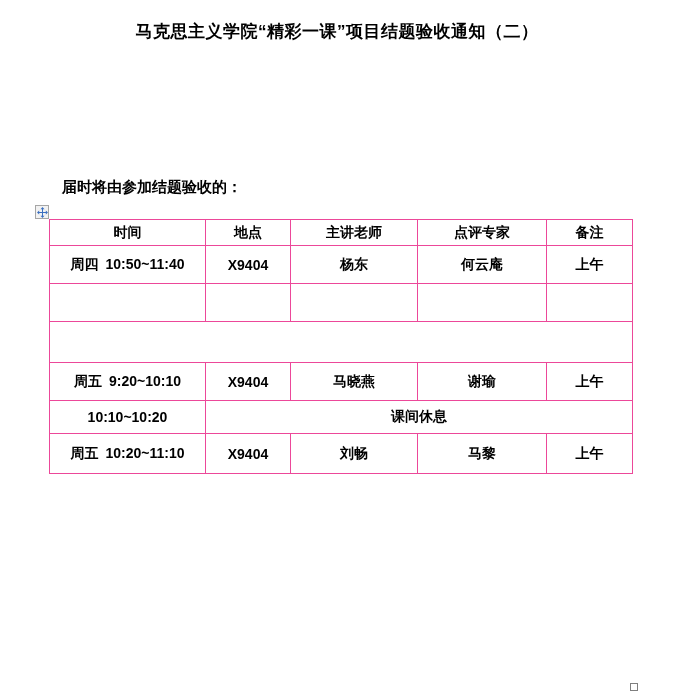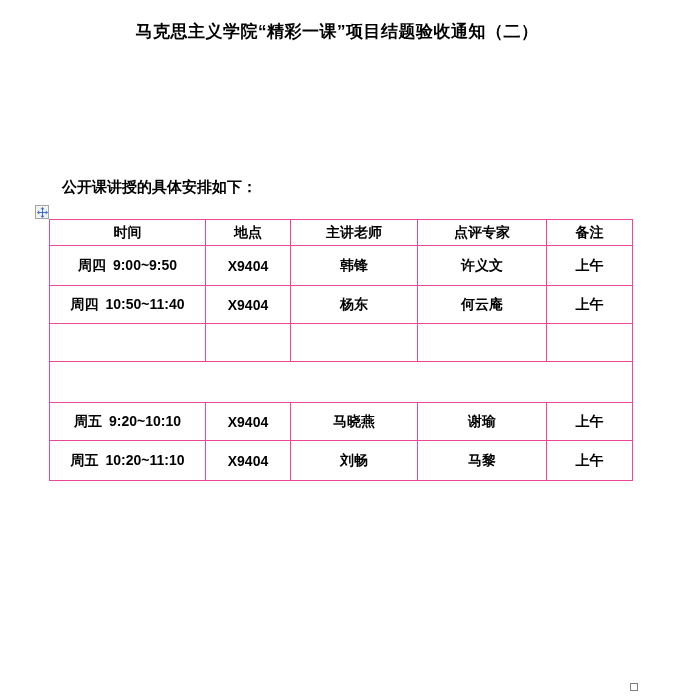--- a/index.html
+++ b/index.html
@@ -83,21 +83,21 @@
   }
 </style>
 </head>
 <body>
 
 <div class="page">
 
   <div class="doc-title">马克思主义学院“精彩一课”项目结题验收通知（二）</div>
 
 
-  <p class="schedule-intro">公开课讲授的具体安排如下：</p>
+  <p class="schedule-intro">届时将由参加结题验收的：</p>
 
   <div class="move-handle">
     <svg width="11" height="11" viewBox="0 0 11 11">
       <g fill="#3b6fc0">
         <rect x="5" y="1" width="1" height="9"></rect>
         <rect x="1" y="5" width="9" height="1"></rect>
         <polygon points="5.5,0 3.5,2.2 7.5,2.2"></polygon>
         <polygon points="5.5,11 3.5,8.8 7.5,8.8"></polygon>
         <polygon points="0,5.5 2.2,3.5 2.2,7.5"></polygon>
         <polygon points="11,5.5 8.8,3.5 8.8,7.5"></polygon>
@@ -114,27 +114,20 @@
         <col style="width:86px">
     </colgroup>
     <tbody>
       <tr class="h26">
         <td>时间</td>
         <td>地点</td>
         <td>主讲老师</td>
         <td>点评专家</td>
         <td>备注</td>
       </tr>
-      <tr class="h40">
-        <td>周四 9:00~9:50</td>
-        <td>X9404</td>
-        <td>韩锋</td>
-        <td>许义文</td>
-        <td>上午</td>
-      </tr>
       <tr class="h38">
         <td>周四 10:50~11:40</td>
         <td>X9404</td>
         <td>杨东</td>
         <td>何云庵</td>
         <td>上午</td>
       </tr>
       <tr class="h38">
         <td></td>
         <td></td>
@@ -145,20 +138,24 @@
       <tr class="h41">
         <td colspan="5"></td>
       </tr>
       <tr class="h38">
         <td>周五 9:20~10:10</td>
         <td>X9404</td>
         <td>马晓燕</td>
         <td>谢瑜</td>
         <td>上午</td>
       </tr>
+      <tr class="h33">
+        <td>10:10~10:20</td>
+        <td colspan="4">课间休息</td>
+      </tr>
       <tr class="h40">
         <td>周五 10:20~11:10</td>
         <td>X9404</td>
         <td>刘畅</td>
         <td>马黎</td>
         <td>上午</td>
       </tr>
     </tbody>
   </table>
 

